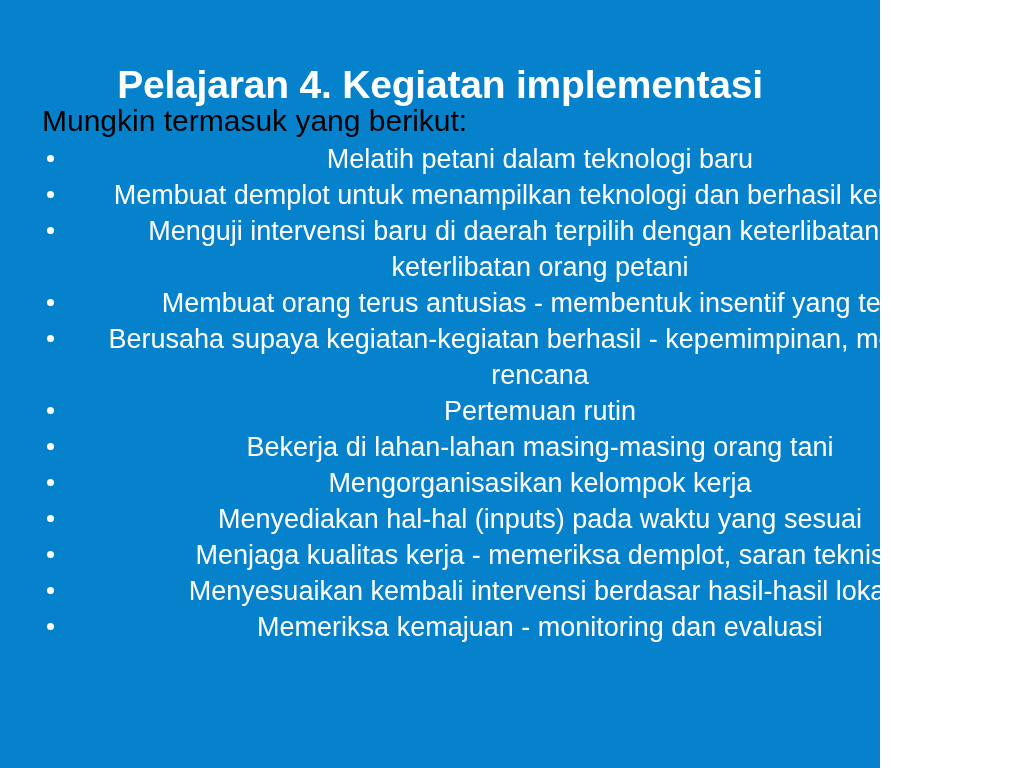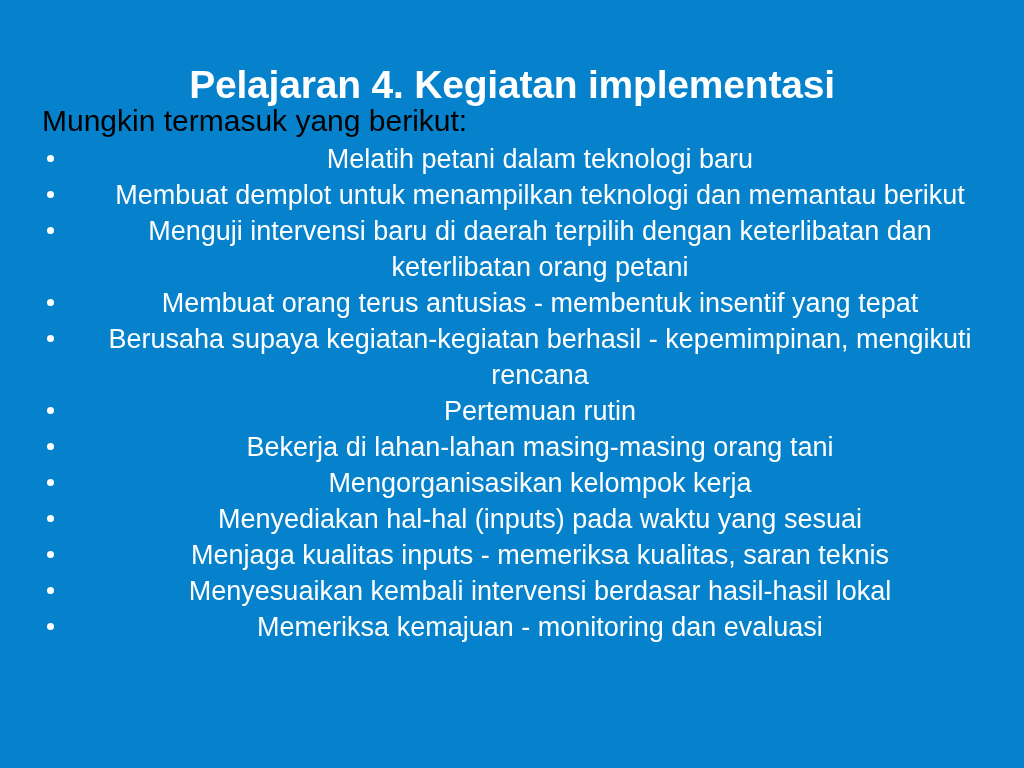--- a/index.html
+++ b/index.html
@@ -9,21 +9,21 @@
   }
   body {
     width: 1024px;
     height: 768px;
     overflow: hidden;
     font-family: "Liberation Sans", sans-serif;
     -webkit-font-smoothing: antialiased;
   }
   #slide {
     position: relative;
-    width: 1024px;
+    width: 880px;
     height: 768px;
     box-sizing: border-box;
     background: #0682cd;
     color: #ffffff;
   }
   #slide-title {
     position: absolute;
     left: 0;
     right: 0;
     top: 36px;
@@ -85,21 +85,21 @@
 
     <p id="intro-line">Mungkin termasuk yang berikut:</p>
 
     <ul id="bullet-list">
         <li>
           <span class="bullet-dot"></span>
           <span class="bullet-text">Melatih petani dalam teknologi baru</span>
         </li>
         <li>
           <span class="bullet-dot"></span>
-          <span class="bullet-text">Membuat demplot untuk menampilkan teknologi dan memantau berikut</span>
+          <span class="bullet-text">Membuat demplot untuk menampilkan teknologi dan berhasil kemajuan</span>
         </li>
         <li>
           <span class="bullet-dot"></span>
           <span class="bullet-text">Menguji intervensi baru di daerah terpilih dengan keterlibatan dan keterlibatan orang petani</span>
         </li>
         <li>
           <span class="bullet-dot"></span>
           <span class="bullet-text">Membuat orang terus antusias - membentuk insentif yang tepat</span>
         </li>
         <li>
@@ -117,21 +117,21 @@
         <li>
           <span class="bullet-dot"></span>
           <span class="bullet-text">Mengorganisasikan kelompok kerja</span>
         </li>
         <li>
           <span class="bullet-dot"></span>
           <span class="bullet-text">Menyediakan hal-hal (inputs) pada waktu yang sesuai</span>
         </li>
         <li>
           <span class="bullet-dot"></span>
-          <span class="bullet-text">Menjaga kualitas inputs - memeriksa kualitas, saran teknis</span>
+          <span class="bullet-text">Menjaga kualitas kerja - memeriksa demplot, saran teknis</span>
         </li>
         <li>
           <span class="bullet-dot"></span>
           <span class="bullet-text">Menyesuaikan kembali intervensi berdasar hasil-hasil lokal</span>
         </li>
         <li>
           <span class="bullet-dot"></span>
           <span class="bullet-text">Memeriksa kemajuan - monitoring dan evaluasi</span>
         </li>
       </ul>

